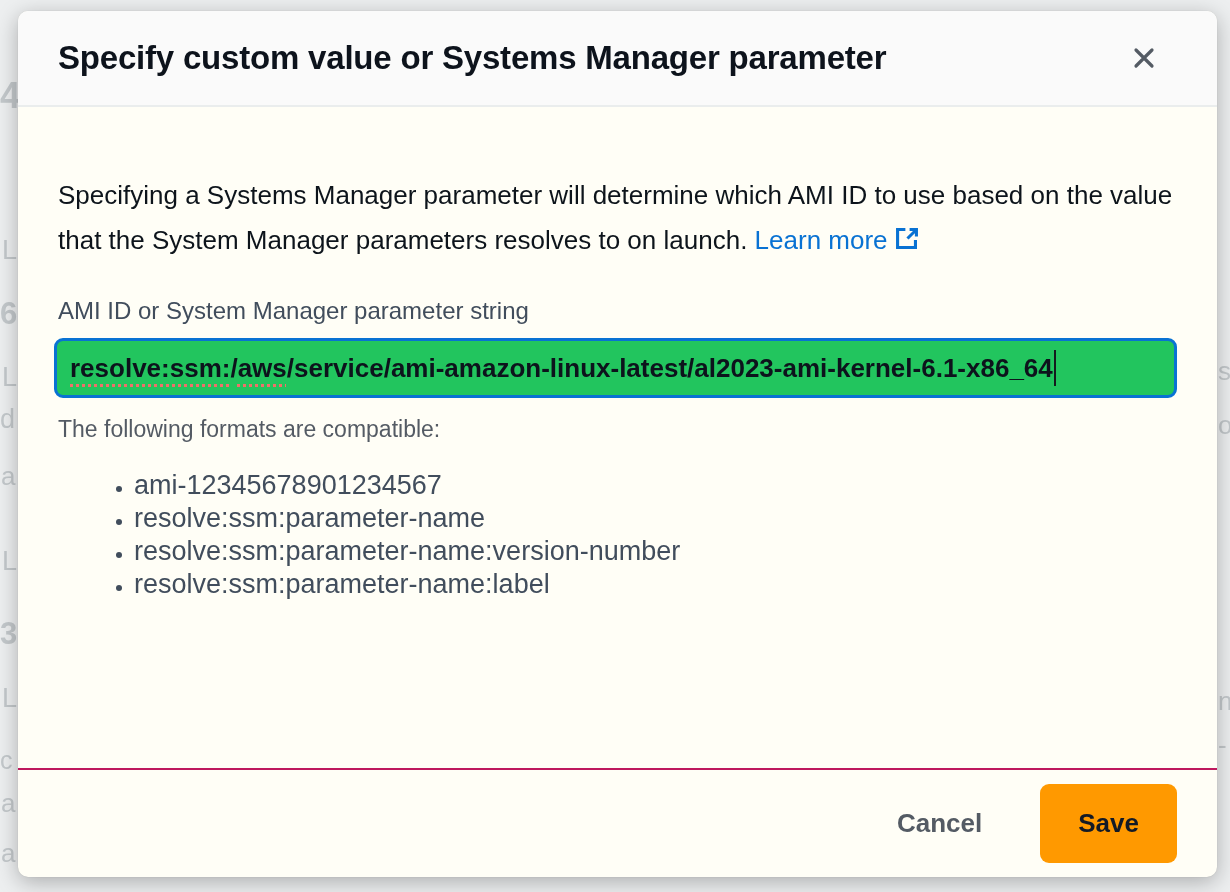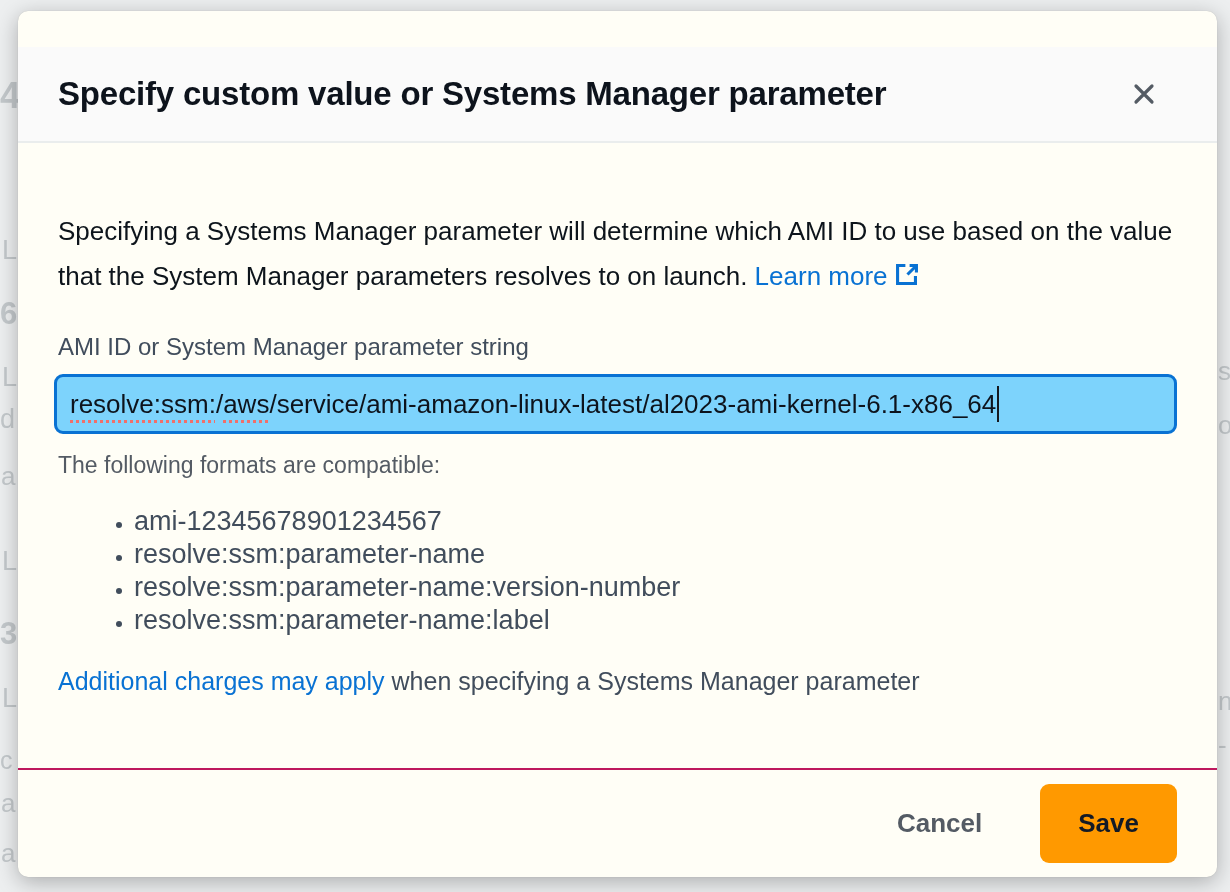--- a/index.html
+++ b/index.html
@@ -33,21 +33,20 @@
   }
 
   .modal-header {
     height: 96px;
     background: #fafafa;
     border-bottom: 2px solid #eaeded;
     display: flex;
     align-items: center;
     padding: 12px 40px;
     flex: 0 0 auto;
-    margin-top: 36px;
   }
   .modal-title {
     font-size: 33px;
     font-weight: bold;
     color: #0d131c;
     letter-spacing: -0.2px;
     flex: 1;
   }
   .close-btn {
     background: none;
@@ -84,31 +83,32 @@
     font-size: 24px;
     line-height: 30px;
     color: #414d5c;
   }
 
   .fake-input {
     margin-top: 12px;
     margin-left: -4px;
     width: calc(100% + 4px);
     height: 60px;
-    background: #7dd3fc;
+    background: #22c55e;
     border: 3px solid #0972d3;
     border-radius: 9px;
     display: flex;
     align-items: center;
     padding: 0 13px;
     font-size: 26px;
     color: #0d131c;
     white-space: nowrap;
     overflow: hidden;
     cursor: text;
+    font-weight: bold;
   }
   .sp {
     text-decoration: underline dotted #f0706a 3px;
     text-underline-offset: 7px;
   }
   .caret {
     display: inline-block;
     width: 2px;
     height: 36px;
     background: #15191e;
@@ -231,21 +231,20 @@
 
     <div class="formats-heading">The following formats are compatible:</div>
 
     <ul class="formats-list">
       <li>ami-12345678901234567</li>
       <li>resolve:ssm:parameter-name</li>
       <li>resolve:ssm:parameter-name:version-number</li>
       <li>resolve:ssm:parameter-name:label</li>
     </ul>
 
-    <p class="charges"><a class="link">Additional charges may apply</a><span> when specifying a Systems Manager parameter</span></p>
   </div>
 
   <div class="modal-footer">
     <button class="btn-cancel">Cancel</button>
     <button class="btn-save">Save</button>
   </div>
 
 </div>
 
 </body></html>

